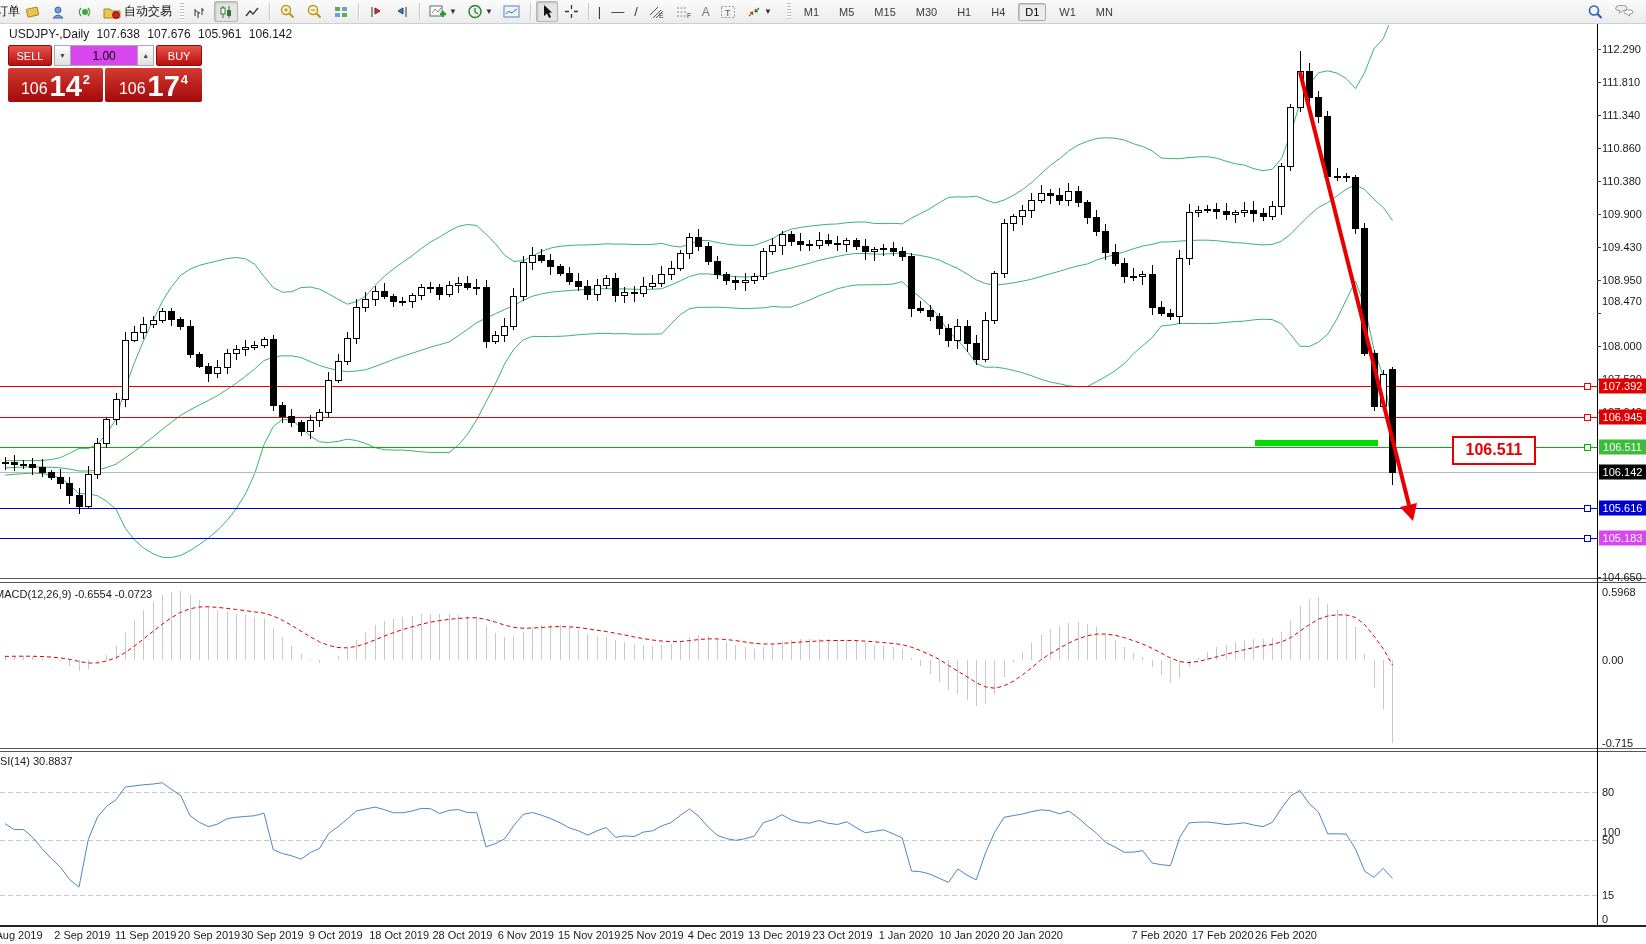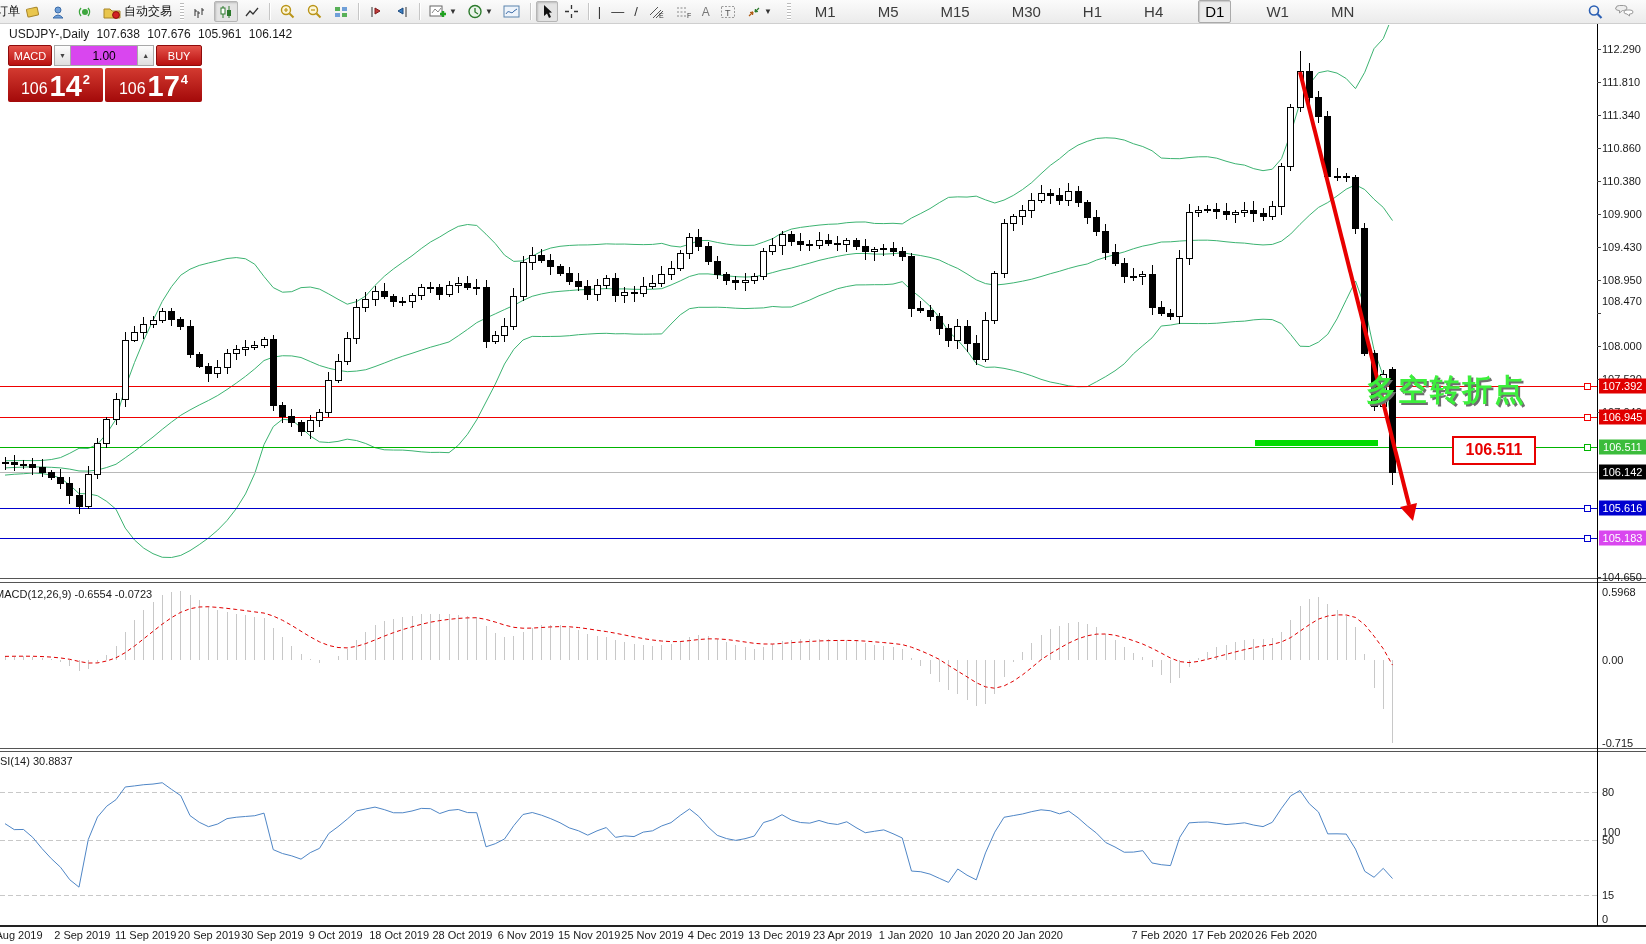--- a/index.html
+++ b/index.html
@@ -8,21 +8,21 @@
   
   .toolbar{position:absolute;top:0;left:0;width:1646px;height:23px;
     background:linear-gradient(#fbfbfb,#ebebeb);border-bottom:1px solid #cfcfcf;
     display:flex;align-items:center;font-size:12px;color:#222;white-space:nowrap;}
   .tb-btn{height:19px;display:flex;align-items:center;
     padding:0 3px;margin:0 1px;border:1px solid transparent;border-radius:2px;}
   .tb-btn.pressed{background:#e4e4e4;border-color:#b5b5b5;box-shadow:inset 1px 1px 2px #bbb;}
   .tb-sep{width:1px;height:17px;background:#c6c6c6;margin:0 4px;box-shadow:1px 0 0 #fff;flex:none;}
   .tb-grip{width:4px;height:17px;margin:0 3px;flex:none;
     background:repeating-linear-gradient(#bbb 0 1px,#fff 1px 3px);}
-  .tf-btn{font-size:15px;color:#3c3c3c;padding:2px 6px;margin:0 14px;border:1px solid transparent;border-radius:2px;}
+  .tf-btn{font-size:11px;color:#3c3c3c;padding:2px 6px;margin:0 3px;border:1px solid transparent;border-radius:2px;}
   .tf-btn.active{background:#ececec;border-color:#aaa;color:#000;box-shadow:inset 1px 1px 1px #c9c9c9;}
   .caret{font-size:8px;color:#333;margin-left:2px;}
   .order-text{margin-left:-4px;font-size:12px;color:#111;}
   .autotrade-text{font-size:12px;color:#111;margin-left:3px;}
   .glyph{font-size:13px;color:#333;}
   
   .chart-title{position:absolute;left:9px;top:27px;font-size:12px;color:#1a1a1a;}
   .chart-title span{margin-right:4px;}
   .ind-label{position:absolute;font-size:11px;color:#1a1a1a;}
   .date-label{position:absolute;top:929px;font-size:11px;color:#1a1a1a;transform:translateX(-50%);}
@@ -247,21 +247,21 @@
   <div class="chart-title">
     <span>USDJPY-,Daily</span>
     <span>107.638</span>
     <span>107.676</span>
     <span>105.961</span>
     <span>106.142</span>
   </div>
 
   <div class="trade-panel">
     <div class="tp-row1">
-      <div class="tp-btn tp-sell">MACD</div>
+      <div class="tp-btn tp-sell">SELL</div>
       <div class="tp-spin" style="margin-left:2px;">▼</div>
       <input class="tp-vol" value="1.00" style="">
       <div class="tp-spin" style="margin-right:2px;">▲</div>
       <div class="tp-btn tp-buy">BUY</div>
     </div>
     <div class="tp-row2">
       <div class="tp-price left">
         <span class="tp-small">106</span>
         <span class="tp-big">14</span>
         <span class="tp-sup">2</span>
@@ -782,21 +782,20 @@
   <div class="ind-label" style="left:-5px;top:588px;">MACD(12,26,9) -0.6554 -0.0723</div>
   <div class="ind-label" style="left:-8px;top:755px;">RSI(14) 30.8837</div>
 
   <div class="sep-line" style="top:578px;"></div>
   <div class="sep-line" style="top:582px;"></div>
   <div class="sep-line" style="top:748px;"></div>
   <div class="sep-line" style="top:751px;"></div>
   <div class="sep-line" style="top:925px;height:2px;background:#222;"></div>
   <div class="axis-vline"></div>
 
-  <div class="cn-note">多空转折点</div>
   <div class="callout">106.511</div>
 
   <div id="price-axis">
       <div class="tickmark" style="top: 49px;"></div>
       <div class="px-tick" style="top: 49px;">112.290</div>
       <div class="tickmark" style="top: 82px;"></div>
       <div class="px-tick" style="top: 82px;">111.810</div>
       <div class="tickmark" style="top: 115px;"></div>
       <div class="px-tick" style="top: 115px;">111.340</div>
       <div class="tickmark" style="top: 148px;"></div>
@@ -843,21 +842,21 @@
       <div class="date-label" style="left: 209.05px;">20 Sep 2019</div>
       <div class="date-label" style="left: 272.4px;">30 Sep 2019</div>
       <div class="date-label" style="left: 335.75px;">9 Oct 2019</div>
       <div class="date-label" style="left: 399.1px;">18 Oct 2019</div>
       <div class="date-label" style="left: 462.45px;">28 Oct 2019</div>
       <div class="date-label" style="left: 525.8px;">6 Nov 2019</div>
       <div class="date-label" style="left: 589.15px;">15 Nov 2019</div>
       <div class="date-label" style="left: 652.5px;">25 Nov 2019</div>
       <div class="date-label" style="left: 715.85px;">4 Dec 2019</div>
       <div class="date-label" style="left: 779.2px;">13 Dec 2019</div>
-      <div class="date-label" style="left: 842.55px;">23 Apr 2019</div>
+      <div class="date-label" style="left: 842.55px;">23 Oct 2019</div>
       <div class="date-label" style="left: 905.9px;">1 Jan 2020</div>
       <div class="date-label" style="left: 969.25px;">10 Jan 2020</div>
       <div class="date-label" style="left: 1032.6px;">20 Jan 2020</div>
       <div class="date-label" style="left: 1095.95px; margin-top: 28px;">29 Jan 2020</div>
       <div class="date-label" style="left: 1159.3px;">7 Feb 2020</div>
       <div class="date-label" style="left: 1222.65px;">17 Feb 2020</div>
       <div class="date-label" style="left: 1286px;">26 Feb 2020</div>
     </div>
 </div>
 

